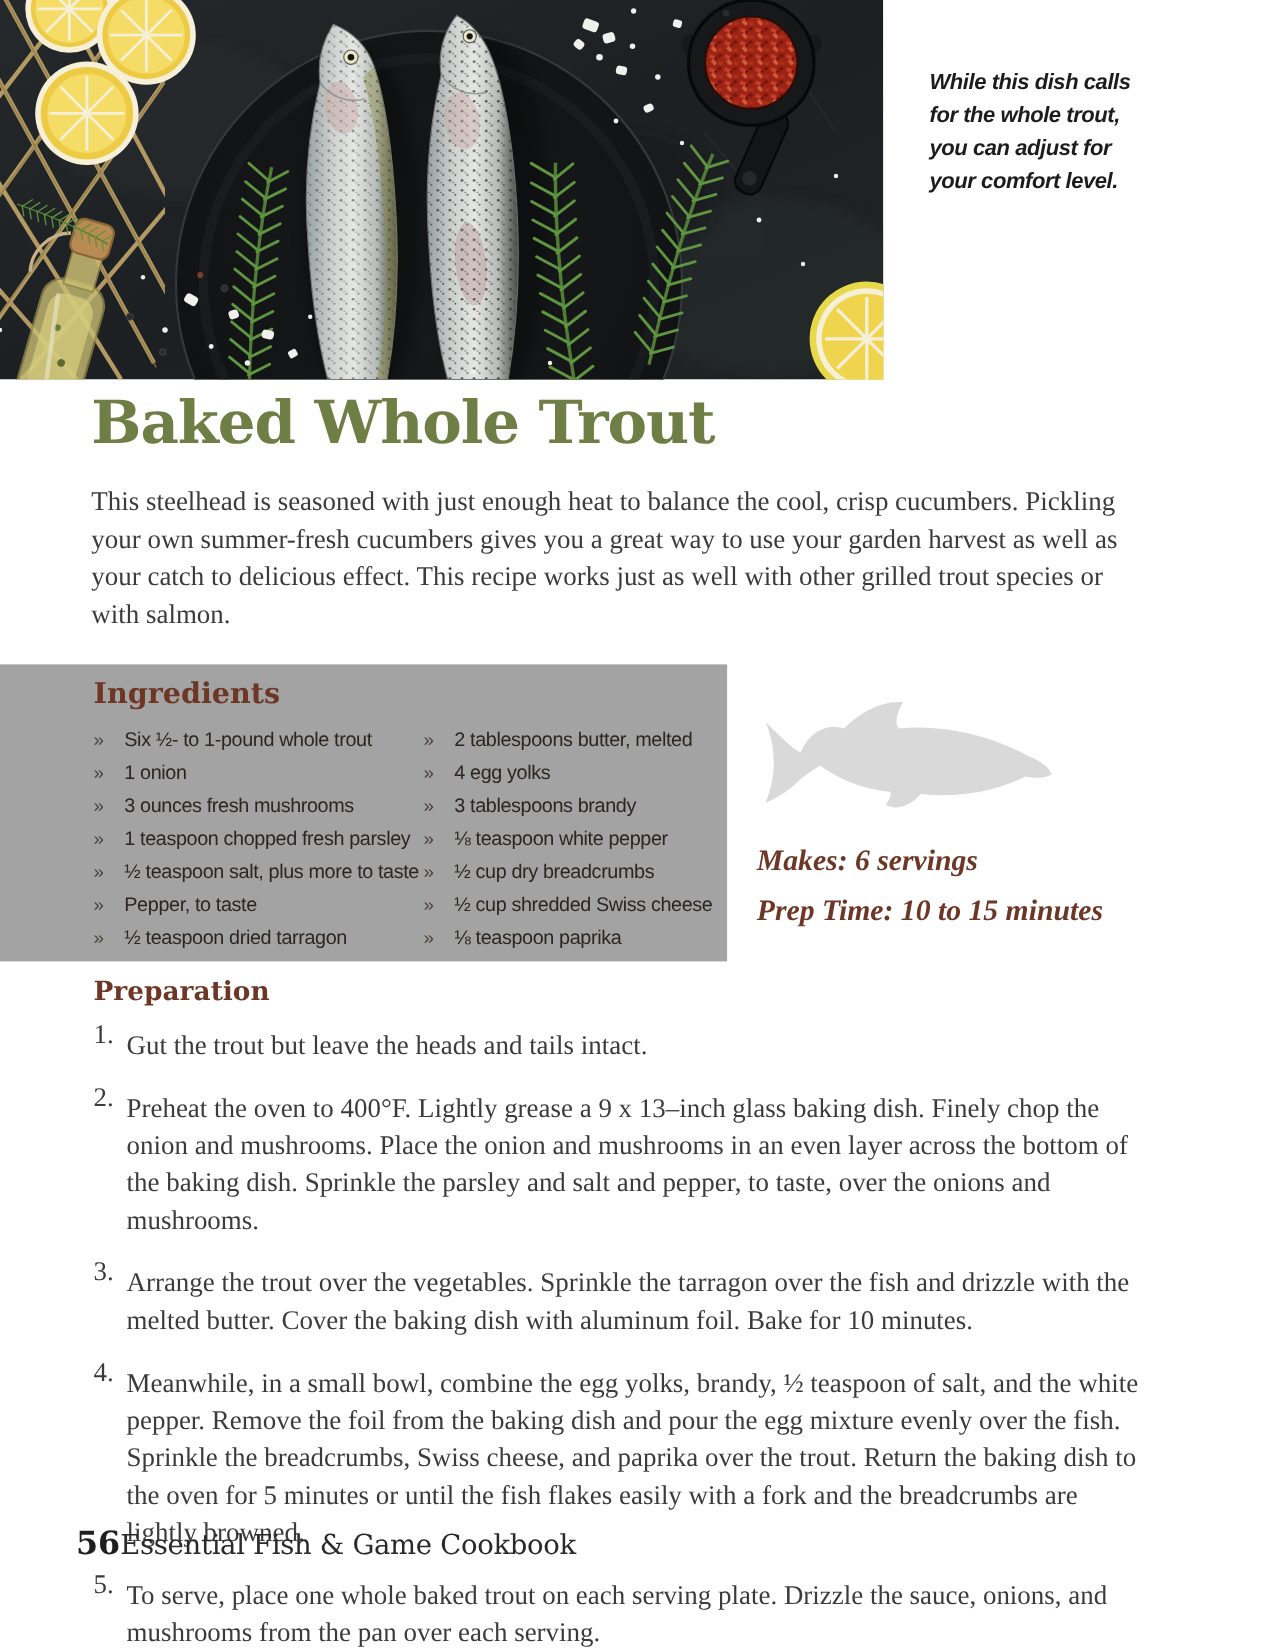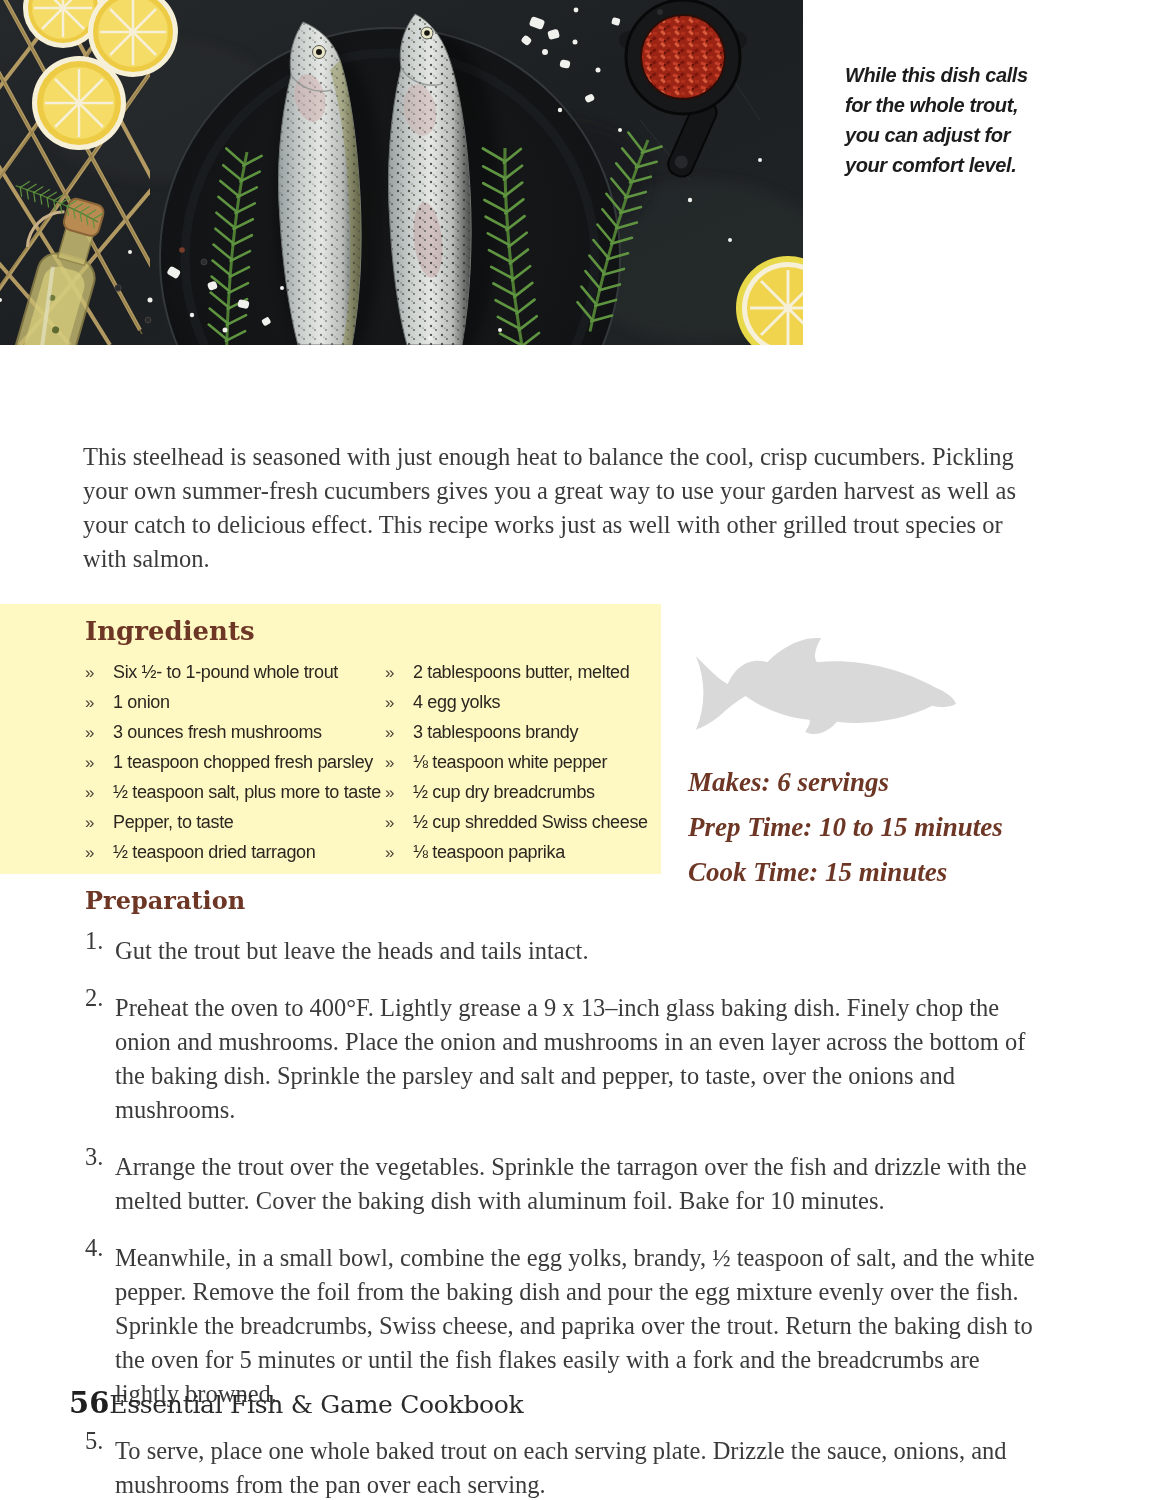--- a/index.html
+++ b/index.html
@@ -16,21 +16,21 @@
       font-size:20px;line-height:1.5;letter-spacing:-0.4px;color:#1c1c1c;}
 
   
   .title{position:absolute;left:83px;top:352px;margin:0;
       font-family:"DejaVu Serif",serif;font-weight:700;font-size:54px;
       letter-spacing:-1px;color:#6f7e44;}
   .intro{position:absolute;left:83px;top:440px;width:935px;margin:0;
       font-size:24.5px;line-height:34px;color:#3b3b3b;}
 
   
-  .panel{position:absolute;left:0;top:604px;width:661px;height:270px;background:#fef9c3;}
+  .panel{position:absolute;left:0;top:604px;width:661px;height:270px;background:#a3a3a3;}
   .panel h2{position:absolute;left:85px;top:12px;margin:0;
       font-family:"DejaVu Serif",serif;font-weight:700;font-size:26px;color:#6d3625;}
   .cols{position:absolute;left:85px;top:58px;display:flex;gap:26px;}
   .col{display:flex;flex-direction:column;}
   .col.c1{width:274px;}
   .col.c2{width:266px;}
   .ing-row{display:flex;height:30px;align-items:baseline;
       font-family:"Liberation Sans",sans-serif;font-size:18px;letter-spacing:-0.35px;
       color:#2b2620;}
   .ing-bullet{width:28px;flex:0 0 28px;color:#4a433a;font-size:17px;}
@@ -327,20 +327,21 @@
           <circle cx="182" cy="250" r="2.8" fill="#7a3c2c"></circle>
           <circle cx="148" cy="320" r="3" fill="#2c2c2c" stroke="#464646" stroke-width="0.8"></circle>
           <circle cx="660" cy="12" r="3" fill="#2c2c2c"></circle>
         </g>
       </g>
     </svg>
   </div>
 
   <div class="photo-note">While this dish calls for the whole trout, you can adjust for your comfort level.</div>
 
+  <h1 class="title">Baked Whole Trout</h1>
   <p class="intro">This steelhead is seasoned with just enough heat to balance the cool, crisp cucumbers. Pickling your own summer-fresh cucumbers gives you a great way to use your garden harvest as well as your catch to delicious effect. This recipe works just as well with other grilled trout species or with salmon.</p>
 
   <div class="panel">
     <h2>Ingredients</h2>
     <div class="cols">
       <div class="col c1">
         <div class="ing-row">
             <span class="ing-bullet">»</span>
             <span class="ing-text">Six ½- to 1-pound whole trout</span>
           </div>
@@ -401,21 +402,20 @@
       </div>
     </div>
   </div>
 
   <svg class="fish-sil" width="278" height="115" viewBox="0 0 280 115">
     <path fill="#d9d9d9" d="M6,28 C22,44 30,52 38,56 C48,34 64,30 78,34 C92,20 112,8 132,10 C126,20 124,30 128,34 C168,30 212,40 248,60 C258,64 266,70 268,76 C262,80 252,80 244,78 C216,92 180,98 148,94 C140,104 126,110 116,104 C120,98 122,94 120,92 C96,90 72,80 56,68 C46,74 38,80 30,88 C20,96 12,100 6,102 C16,78 16,52 6,28 Z"></path>
   </svg>
   <div class="info">
     <div>Makes: 6 servings</div>
     <div>Prep Time: 10 to 15 minutes</div>
-    <div>Cook Time: 15 minutes</div>
   </div>
 
   <h2 class="prep-h">Preparation</h2>
   <ol class="steps">
     <li>
         <span class="num">1.</span>
         <span class="txt">Gut the trout but leave the heads and tails intact.</span>
       </li>
     <li>
         <span class="num">2.</span>

